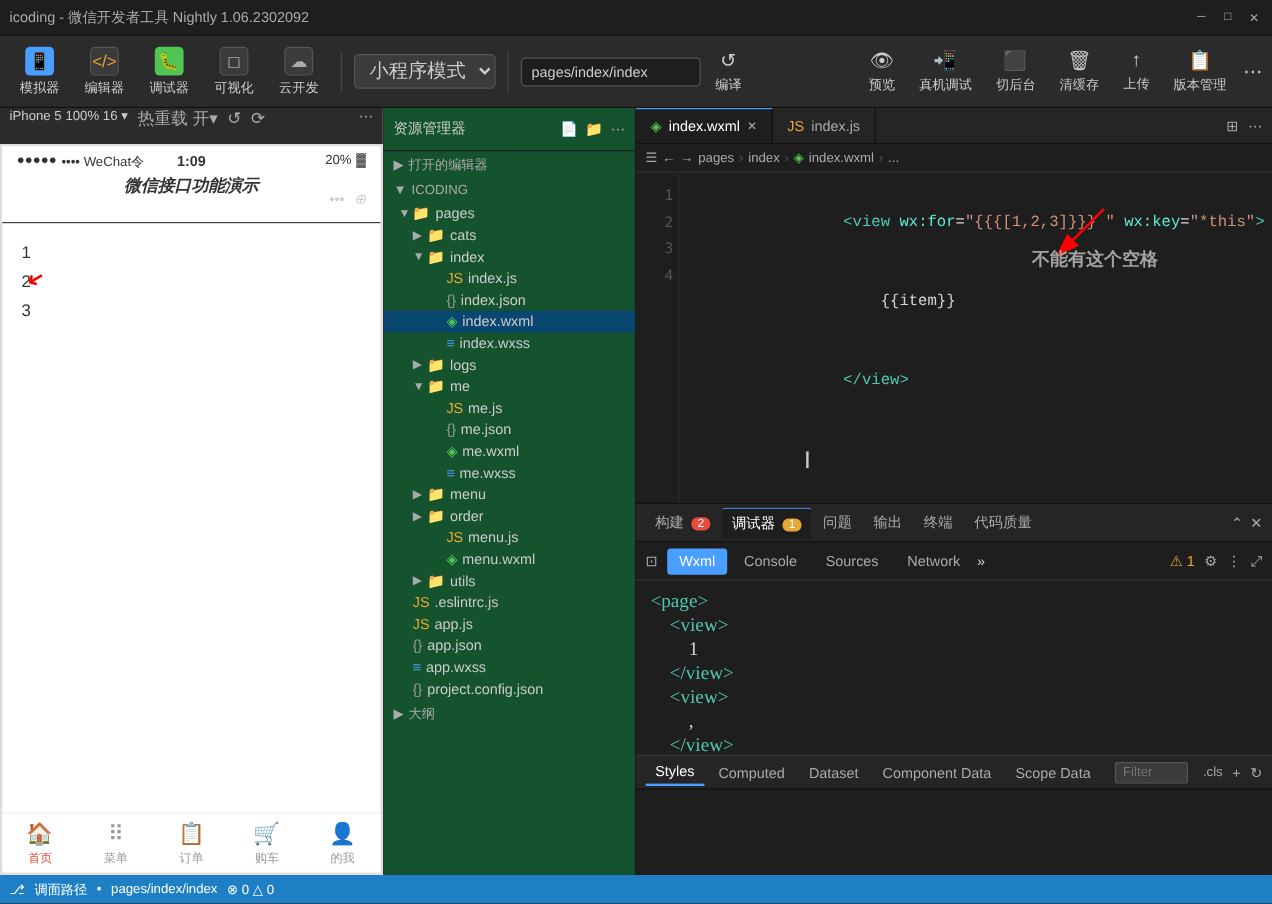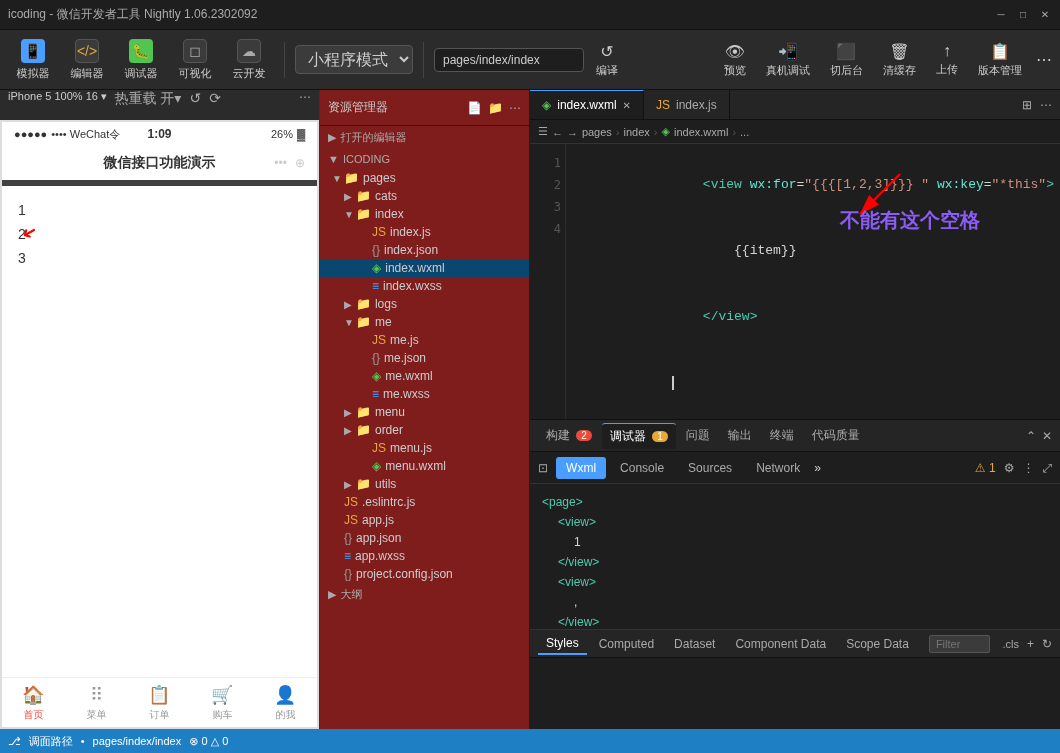--- a/index.html
+++ b/index.html
@@ -34,33 +34,33 @@
     
     .simulator-panel { width: 320px; background: #f5f5f5; border-right: 1px solid #333; display: flex; flex-direction: column; flex-shrink: 0; }
     .sim-toolbar { height: 30px; background: #2b2b2b; display: flex; padding: 0 8px; gap: 8px; }
     .sim-device-info { color: #ccc; font-size: 11px; }
     .sim-reload-btn { color: #aaa; cursor: pointer; font-size: 14px; }
     .sim-options { margin-left: auto; color: #aaa; cursor: pointer; }
     .sim-screen { flex: 1; background: white; margin: 0; display: flex; flex-direction: column; border: 2px solid #ddd; position: relative; }
     .phone-status-bar { height: 24px; background: white; display: flex; align-items: center; padding: 0 12px; font-size: 11px; color: #333; }
     .phone-status-left { display: flex; align-items: center; gap: 4px; }
     .phone-status-right { margin-left: auto; display: flex; align-items: center; gap: 4px; }
-    .phone-nav-bar { height: 40px; background: white; display: flex; align-items: center; justify-content: center; position: relative; border-bottom: 6px solid #404040; }
+    .phone-nav-bar { height: 40px; background: white; display: flex; justify-content: center; position: relative; border-bottom: 1px solid #404040; font-style: italic; }
     .phone-nav-title { font-size: 14px; color: #333; font-weight: bold; }
     .phone-nav-actions { position: absolute; right: 12px; top: 50%; transform: translateY(-50%); display: flex; gap: 8px; }
     .phone-content { flex: 1; padding: 16px; }
     .phone-line { color: #333; font-size: 14px; margin-bottom: 8px; }
     .phone-bottom-nav { height: 50px; background: white; border-top: 1px solid #eee; display: flex; }
     .phone-nav-item { flex: 1; display: flex; flex-direction: column; align-items: center; justify-content: center; font-size: 10px; cursor: pointer; }
     .phone-nav-item.active { color: #e74c3c; }
     .phone-nav-item:not(.active) { color: #999; }
     .phone-nav-icon { font-size: 18px; margin-bottom: 2px; }
 
     
-    .file-panel { width: 210px; background: #7f1d1d; border-right: 1px solid #1e1e1e; display: flex; flex-direction: column; flex-shrink: 0; overflow: hidden; }
+    .file-panel { width: 210px; background: #14532d; border-right: 1px solid #1e1e1e; display: flex; flex-direction: column; flex-shrink: 0; overflow: hidden; }
     .file-panel-header { height: 36px; display: flex; align-items: center; padding: 0 8px; gap: 6px; border-bottom: 1px solid #1e1e1e; }
     .file-panel-title { font-size: 12px; color: #ccc; flex: 1; }
     .file-panel-icons { display: flex; gap: 6px; color: #aaa; }
     .file-section-header { padding: 4px 8px; color: #aaa; font-size: 11px; cursor: pointer; display: flex; align-items: center; gap: 4px; }
     .file-tree { overflow-y: auto; flex: 1; }
     .tree-item { display: flex; align-items: center; padding: 2px 4px; cursor: pointer; font-size: 12px; color: #ccc; }
     .tree-item.selected { background: #094771; }
     .tree-item .indent { flex-shrink: 0; }
     .tree-item .chevron { color: #aaa; font-size: 10px; width: 12px; flex-shrink: 0; }
     .tree-item .file-icon { margin-right: 4px; font-size: 12px; flex-shrink: 0; }
@@ -96,21 +96,21 @@
     .debug-tab { padding: 4px 8px; cursor: pointer; color: #aaa; font-size: 12px; border-radius: 3px 3px 0 0; }
     .debug-tab.active { color: #fff; background: #1e1e1e; border-top: 1px solid #4a9eff; }
     .debug-badge { background: #e74c3c; color: white; border-radius: 8px; padding: 0 5px; font-size: 10px; margin-left: 3px; }
     .debug-badge.orange { background: #e8a838; }
     .debug-controls { margin-left: auto; display: flex; gap: 6px; color: #aaa; }
     .debug-inner-tabs { height: 32px; background: #1e1e1e; display: flex; align-items: center; padding: 0 8px; gap: 4px; border-bottom: 1px solid #333; }
     .debug-inner-tab { padding: 4px 10px; cursor: pointer; color: #aaa; font-size: 12px; border-radius: 3px; }
     .debug-inner-tab.active { background: #4a9eff; color: white; }
     .debug-inner-tab-actions { margin-left: auto; display: flex; gap: 8px; color: #aaa; }
     .debug-content { flex: 1; overflow: auto; }
-    .xml-tree { padding: 8px 12px; font-family: Liberation Sans, sans-serif; font-size: 12px; line-height: 20px; color: #d4d4d4; }
+    .xml-tree { padding: 8px 12px; font-family: Liberation Serif, serif; font-size: 16px; line-height: 20px; color: #d4d4d4; }
     .xml-tag { color: #4ec9b0; }
     .xml-indent { padding-left: 16px; }
 
     
     .styles-panel { height: 100px; background: #1e1e1e; border-top: 1px solid #333; display: flex; flex-direction: column; }
     .styles-tabs { height: 28px; background: #252526; display: flex; align-items: center; padding: 0 8px; gap: 4px; border-bottom: 1px solid #111; }
     .styles-tab { padding: 3px 8px; cursor: pointer; color: #aaa; font-size: 12px; }
     .styles-tab.active { color: #fff; border-bottom: 2px solid #4a9eff; }
     .styles-filter { flex: 1; margin: 0 8px; }
     .styles-filter-input { width: 100%; background: #3b3b3b; border: 1px solid #555; color: #ccc; padding: 2px 6px; font-size: 11px; border-radius: 2px; }
@@ -206,21 +206,21 @@
       <span class="sim-options">⋯</span>
     </div>
     <div class="sim-screen">
       <div class="phone-status-bar">
         <div class="phone-status-left">
           <span>●●●●●</span>
           <span>•••• WeChat令</span>
         </div>
         <span style="position:absolute;left:50%;transform:translateX(-50%);font-size:12px;font-weight:bold;color:#333;">1:09</span>
         <div class="phone-status-right">
-          <span>26%</span>
+          <span>20%</span>
           <span>▓</span>
         </div>
       </div>
       <div class="phone-nav-bar">
         <span class="phone-nav-title">微信接口功能演示</span>
         <div class="phone-nav-actions">
           <span>•••</span>
           <span>⊕</span>
         </div>
       </div>
@@ -500,21 +500,21 @@
 
         <div style="position:absolute;right:80px;top:10px;">
           <svg width="120" height="80">
             <defs>
               <marker id="arrowhead" markerWidth="10" markerHeight="7" refX="10" refY="3.5" orient="auto">
                 <polygon points="0 0, 10 3.5, 0 7" fill="red"></polygon>
               </marker>
             </defs>
             <line x1="60" y1="20" x2="20" y2="60" stroke="red" stroke-width="2" marker-end="url(#arrowhead)"></line>
           </svg>
-          <div style="color:#8b5cf6;font-size:20px;font-weight:bold;margin-top:-30px;">不能有这个空格</div>
+          <div style="color:#a3a3a3;font-size:15px;font-weight:bold;margin-top:-30px;">不能有这个空格</div>
         </div>
       </div>
     </div>
 
     <div class="debug-panel">
 
       <div class="debug-tabs-bar">
         <div class="debug-tab-section">
           <span class="debug-tab">构建 <span class="debug-badge">2</span></span>
           <span class="debug-tab active">调试器 <span class="debug-badge orange">1</span></span>

